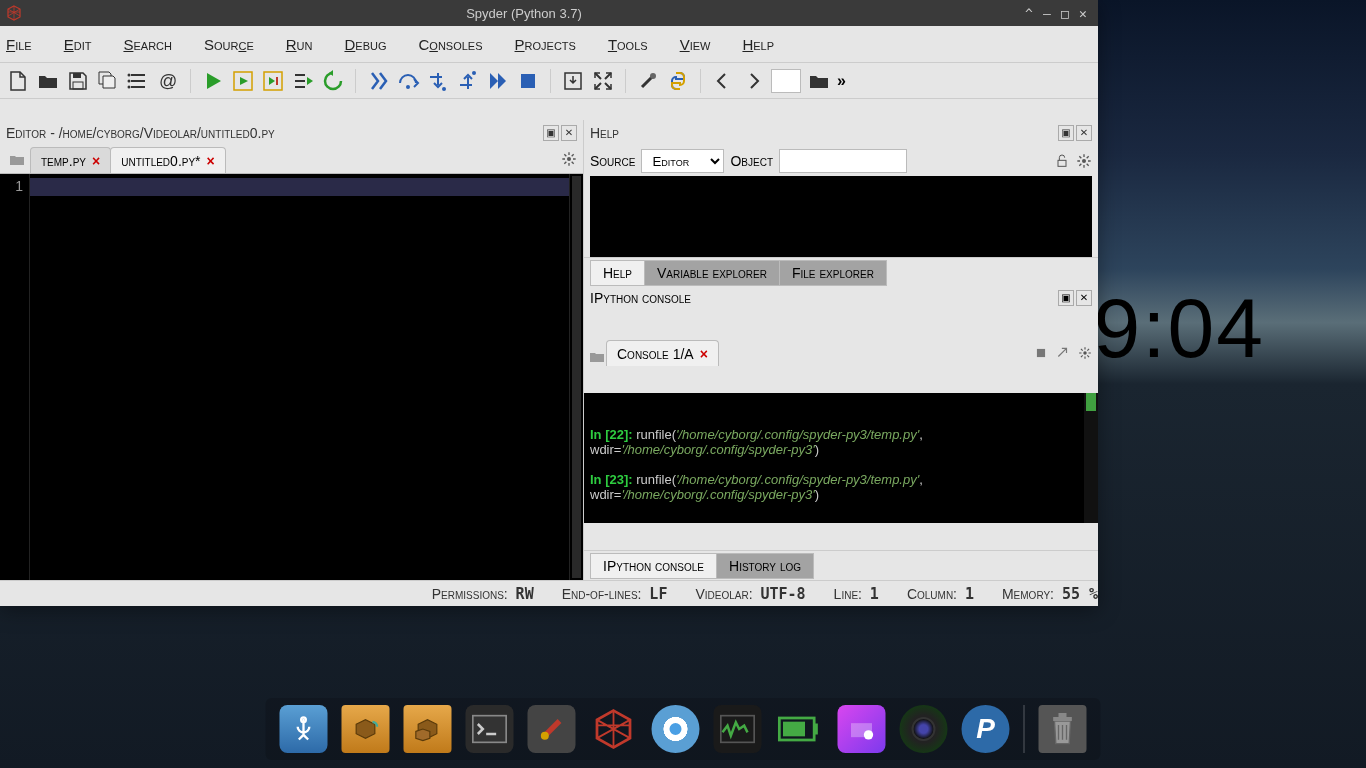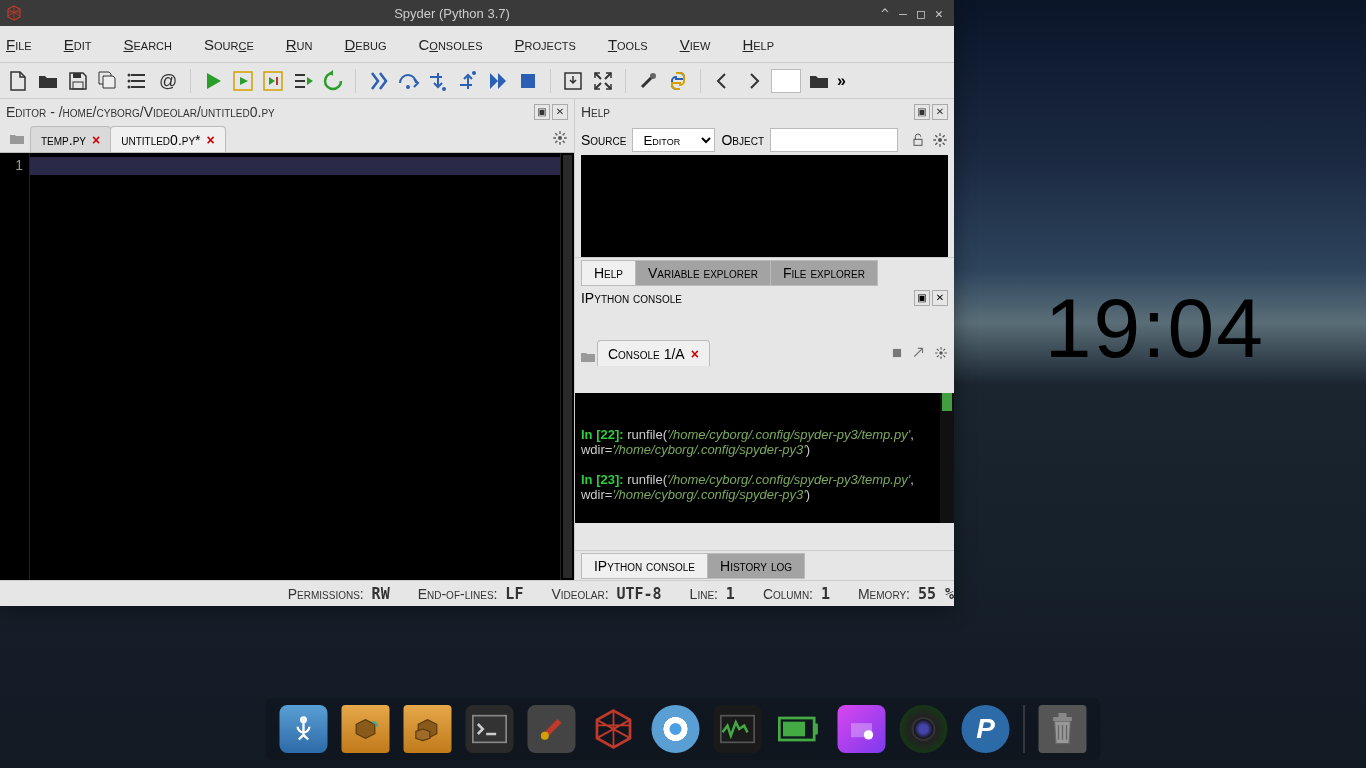--- a/index.html
+++ b/index.html
@@ -8,21 +8,21 @@
   background: linear-gradient(to bottom, #0a1528 0%, #1a2840 20%, #2d445c 35%, #5a6e78 42%, #1a2530 50%, #121a24 100%);
   position: relative;
 }
 .desktop-clock {
   position: absolute; right: 101px; top: 280px; color: #000;
 }
 .desktop-clock .time { font-size: 84px; font-weight: 300; letter-spacing: 2px; }
 .desktop-clock .date { font-size: 42px; font-weight: 300; margin-top: 10px; }
 
 .window {
-  position: absolute; left: 0; top: 0; width: 954px; height: 606px;
+  position: absolute; left: 0; top: 0; width: 1098px; height: 606px;
   background: #e6e6e6; display: flex; flex-direction: column;
   box-shadow: 0 4px 20px rgba(0,0,0,0.4);
 }
 .titlebar {
   height: 26px; background: #3a3a3a; color: #ccc; display: flex; align-items: center;
   padding: 0 6px; font-size: 13px;
 }
 .titlebar .icon { width: 16px; height: 16px; margin-right: 6px; }
 .titlebar .title { flex: 1; text-align: center; }
 .titlebar .wbtn { width: 18px; text-align: center; cursor: pointer; color: #ccc; font-family: monospace; }
@@ -37,21 +37,21 @@
 
 .toolbar {
   height: 36px; background: #e6e6e6; display: flex; align-items: center;
   padding: 0 6px; gap: 6px; border-bottom: 1px solid #ccc;
 }
 .toolbar .sep { width: 1px; height: 24px; background: #ccc; margin: 0 4px; }
 .toolbar svg, .toolbar .tico { width: 24px; height: 24px; cursor: pointer; }
 .toolbar .wdbox { width: 30px; height: 24px; border: 1px solid #bbb; background: #fff; }
 .toolbar .more { font-weight: bold; cursor: pointer; }
 
-.mainarea { flex: 1; display: flex; overflow: hidden; }
+.mainarea { flex: 1; display: flex; overflow: hidden; margin-top: 21px; }
 .editor-pane { width: 584px; display: flex; flex-direction: column; border-right: 1px solid #ccc; }
 .pane-header {
   height: 26px; display: flex; align-items: center; padding: 0 6px;
   font-variant: small-caps; font-size: 14px; color: #333; background: #e6e6e6;
 }
 .pane-header .ttl { flex: 1; white-space: nowrap; overflow: hidden; }
 .pane-header .hbtn { width: 16px; height: 16px; border: 1px solid #aaa; margin-left: 2px; font-size: 10px; text-align: center; line-height: 14px; cursor: pointer; }
 
 .tabs {
   height: 28px; display: flex; align-items: flex-end; padding: 0 4px; gap: 0;

